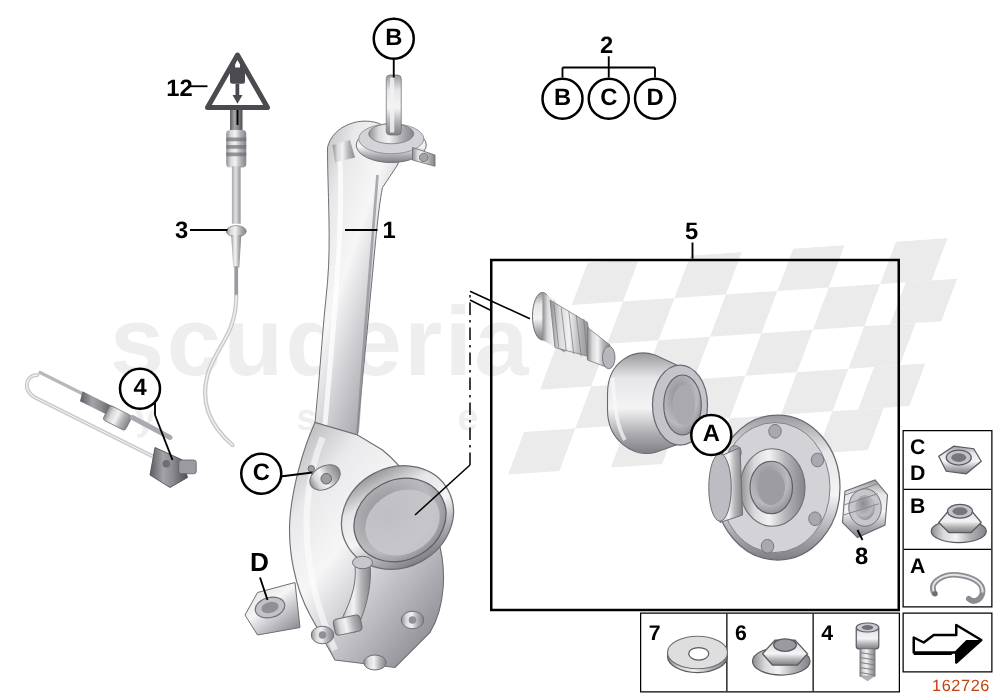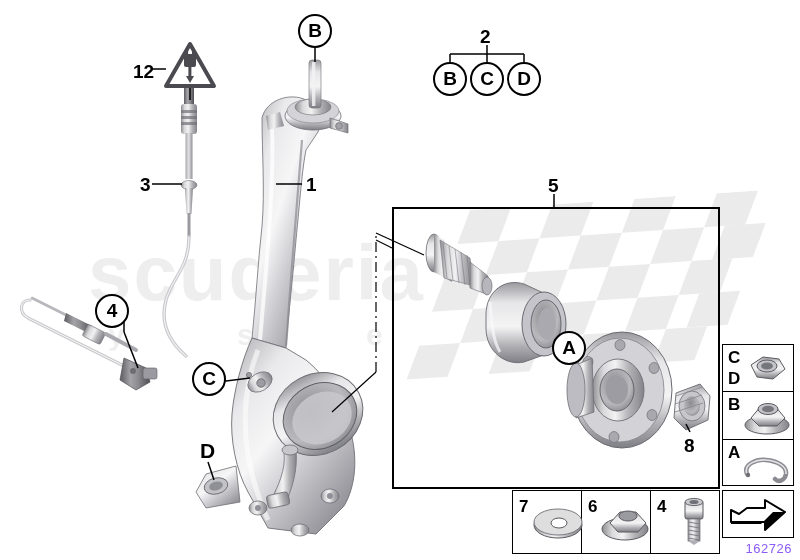--- a/index.html
+++ b/index.html
@@ -87,21 +87,21 @@
   }
   .legend-num {
     position: absolute;
     font-weight: bold; font-size: 17px; color: #000;
     left: 6px; top: 6px;
   }
   .partnum {
     position: absolute;
     right: 8px; bottom: 4px;
     font-size: 13px;
-    color: #8b5cf6;
+    color: #c2410c;
     letter-spacing: 0.5px;
   }
   svg { display: block; overflow: visible; }
 </style>
 </head>
 <body>
 
 <div id="diagram">
 
   <div class="wm-text wm-main">scuderia</div>

